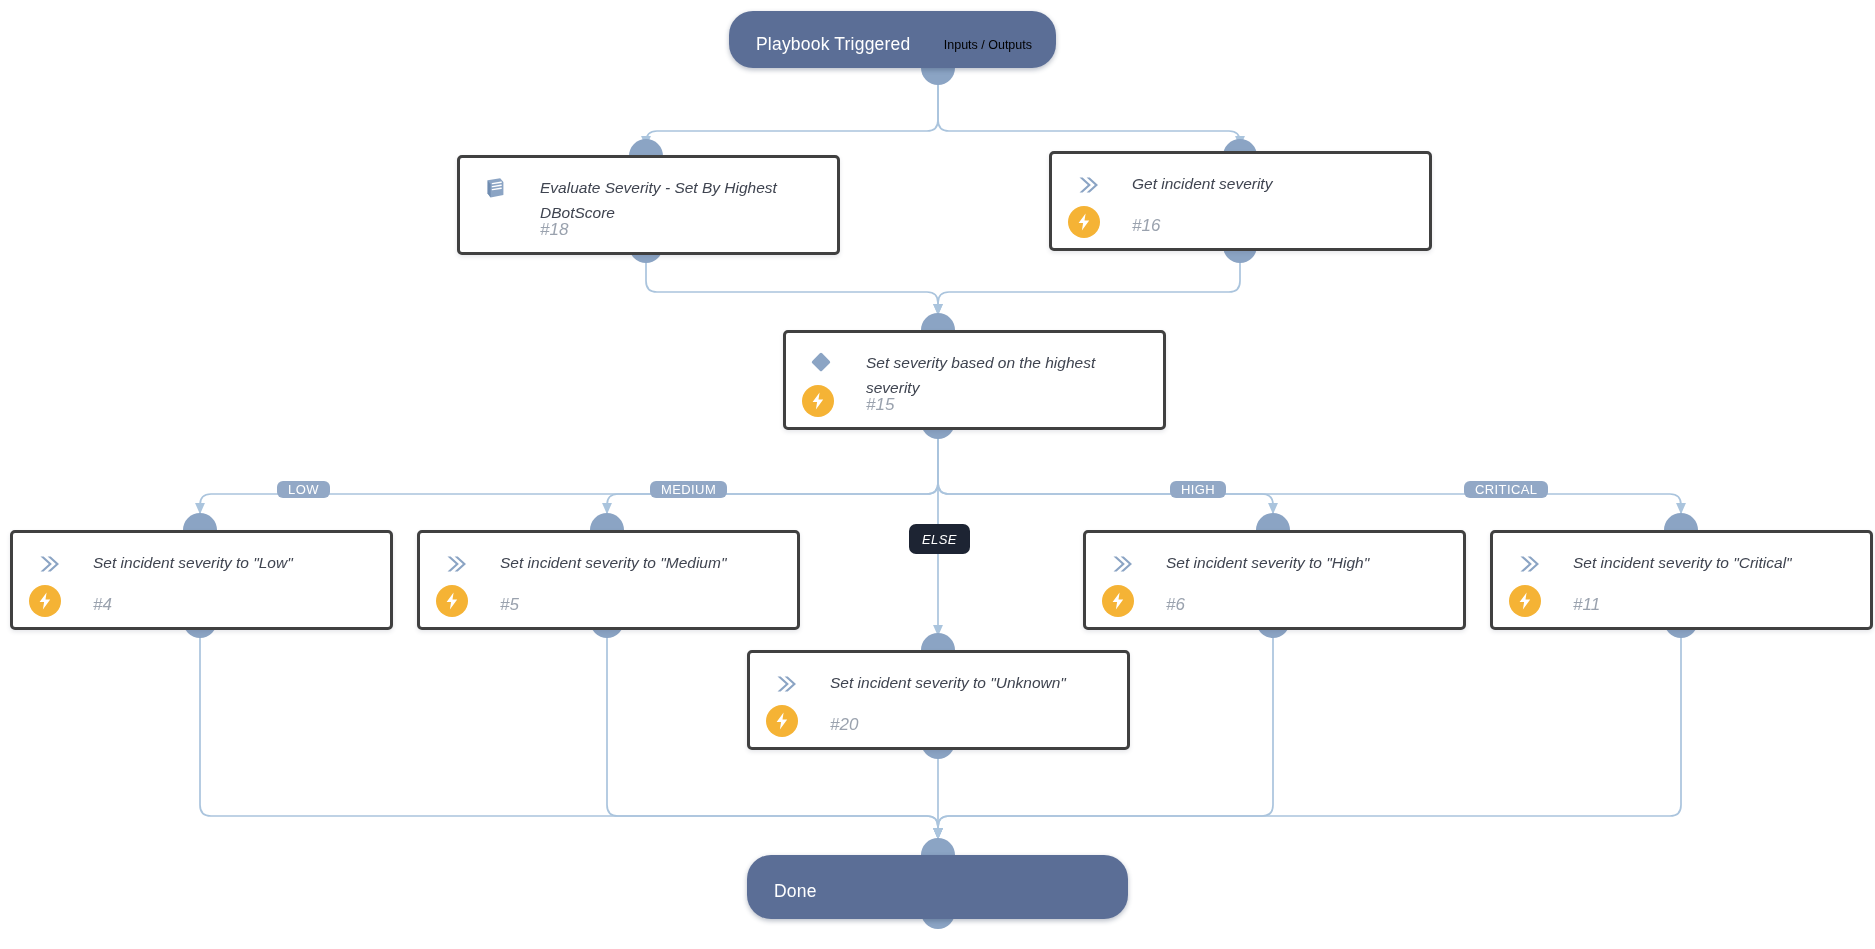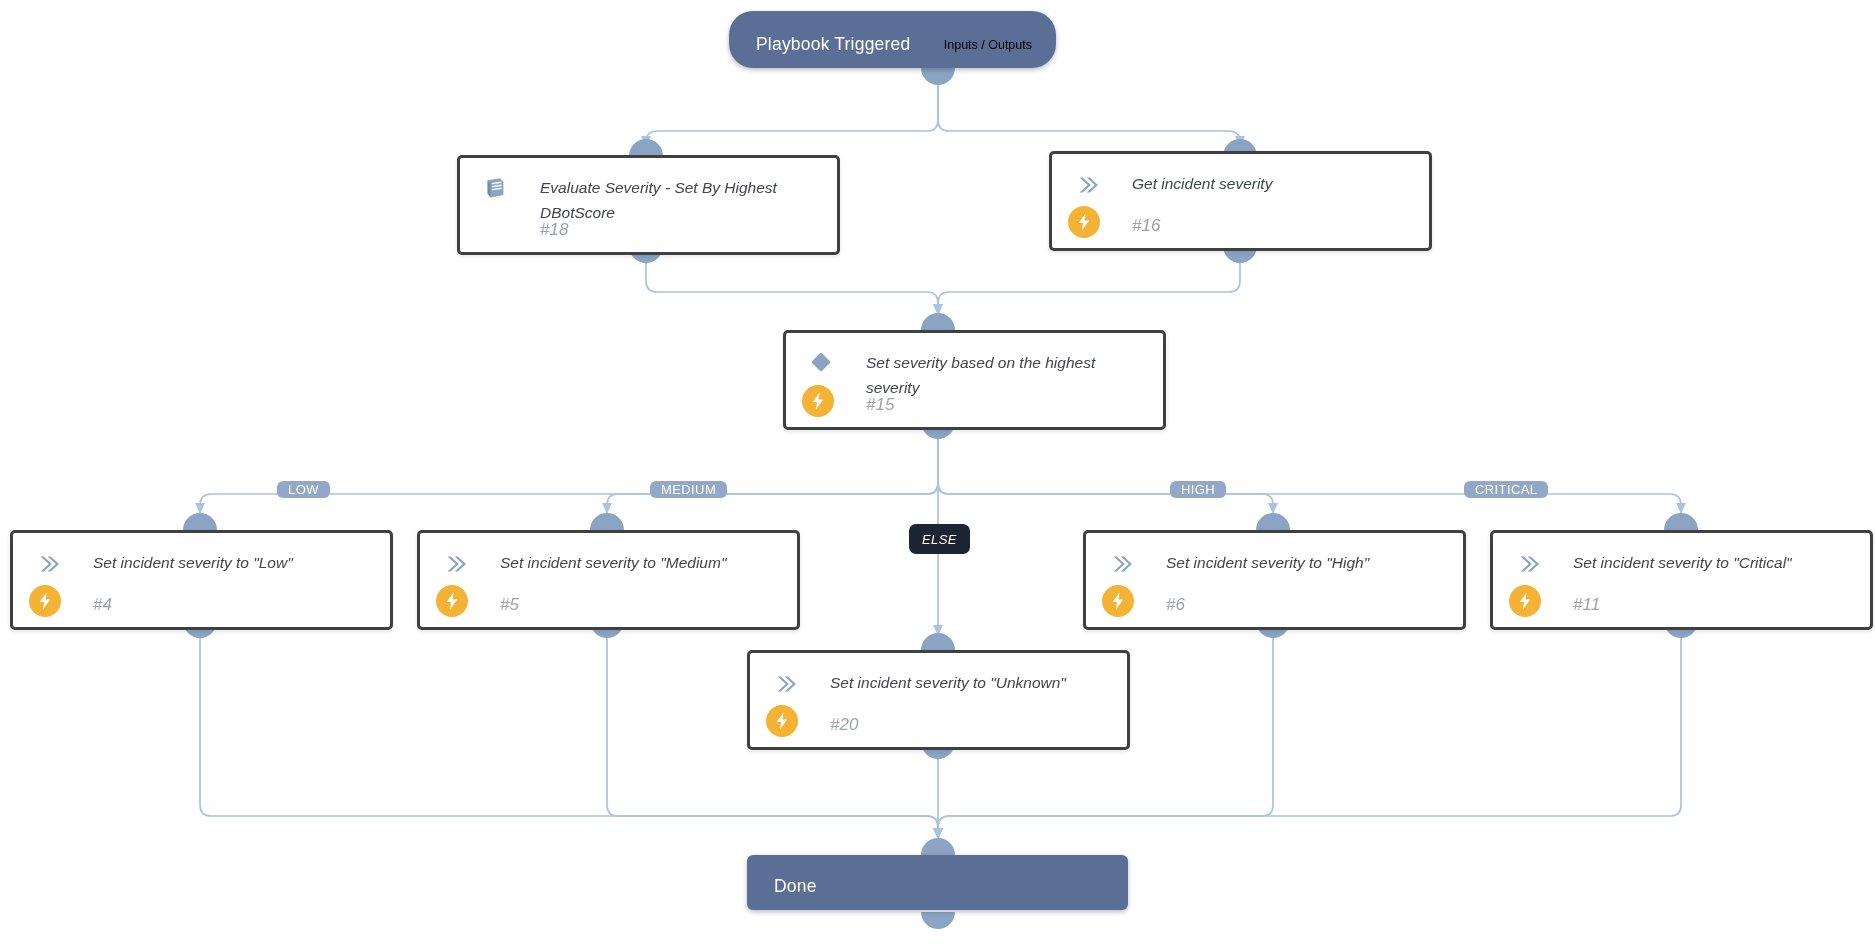--- a/index.html
+++ b/index.html
@@ -338,18 +338,18 @@
     <span class="bolt-badge">
       <svg viewBox="0 0 20 20" width="20" height="20">
         <path d="M11.6 1.6 L4.6 11.1 L9.1 11.1 L7.9 18.4 L15.2 8.6 L10.5 8.6 Z" fill="#ffffff"></path>
       </svg>
     </span>
     <div class="card-id">#20</div>
   </div>
   <div class="port out" style="left:921px; top:742px;"></div>
 
   <div class="port in" style="left:921px; top:838px;"></div>
-  <div class="pill" style="left:747px; top:855px; width:381px; height:55px; padding:8px 24px 0 27px;border-radius:6px;">
+  <div class="pill" style="left:747px; top:855px; width:381px; height:64px; padding:8px 24px 0 27px;">
     <span class="pill-title">Done</span>
   </div>
   <div class="port out" style="left:921px; top:912px;"></div>
 
 </div>
 
 </body></html>

